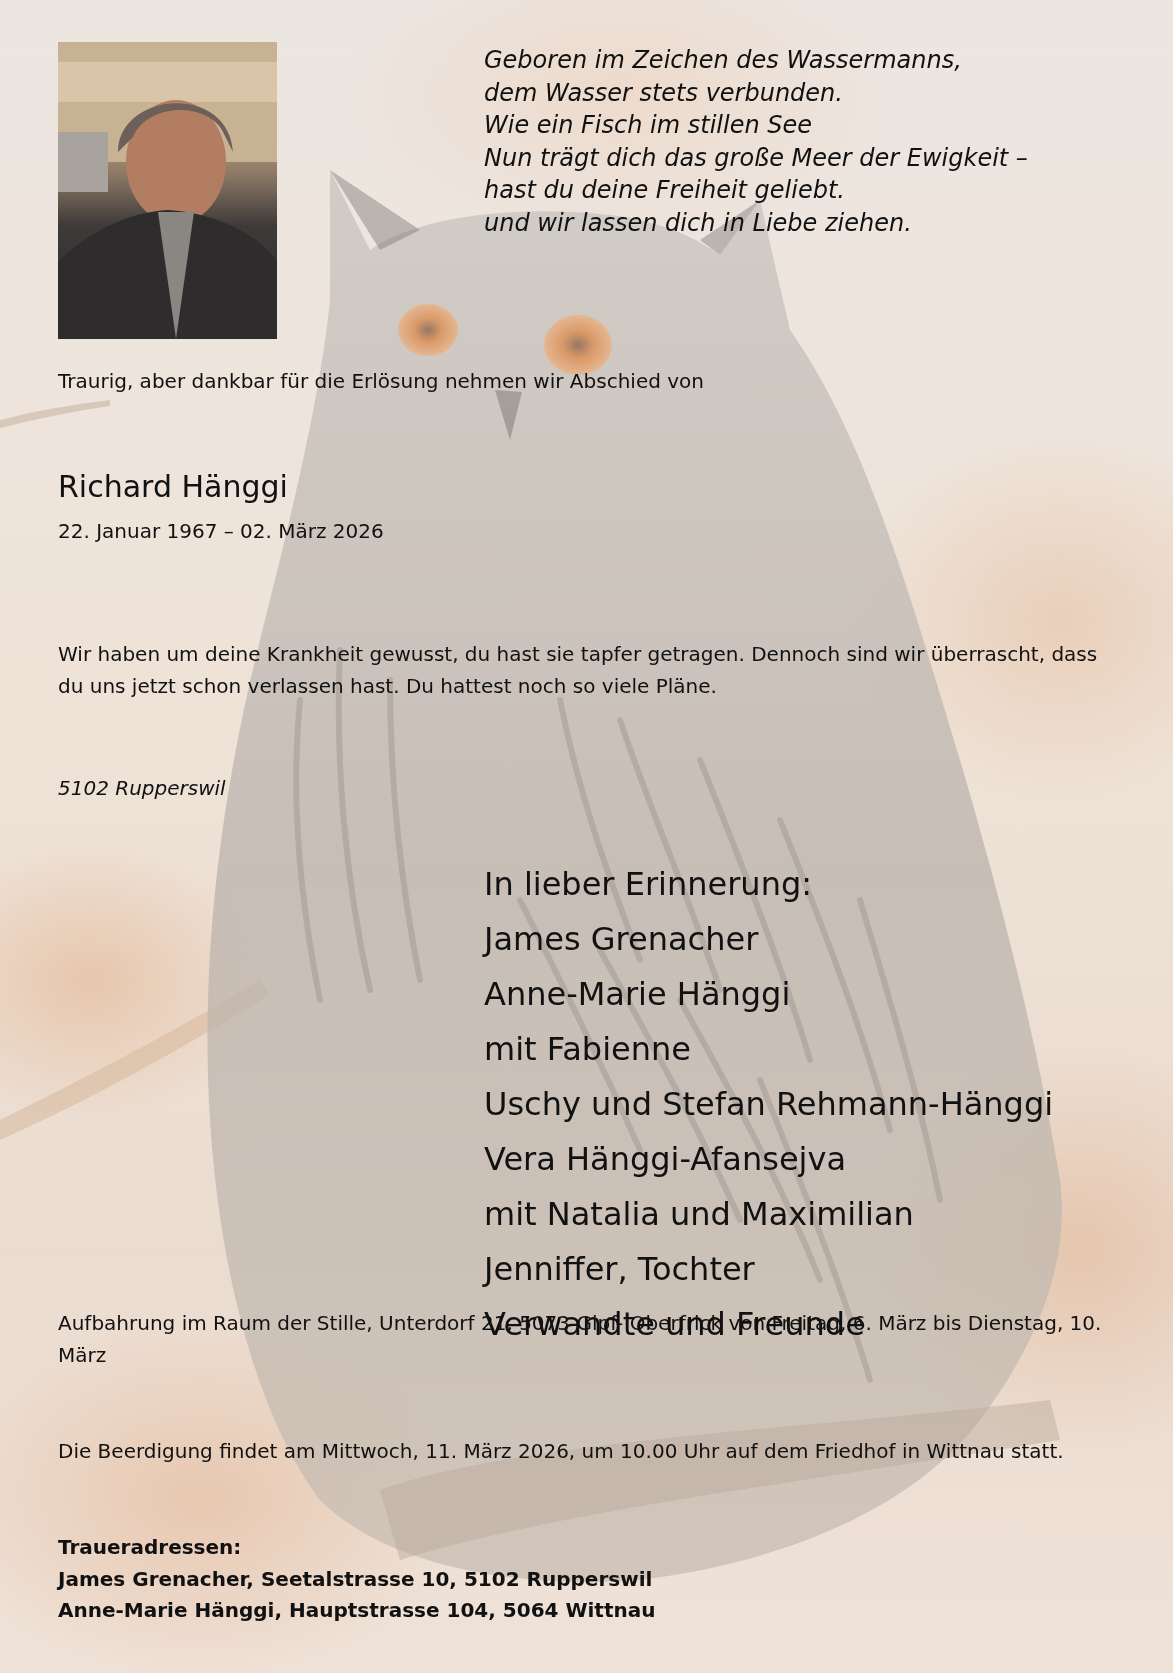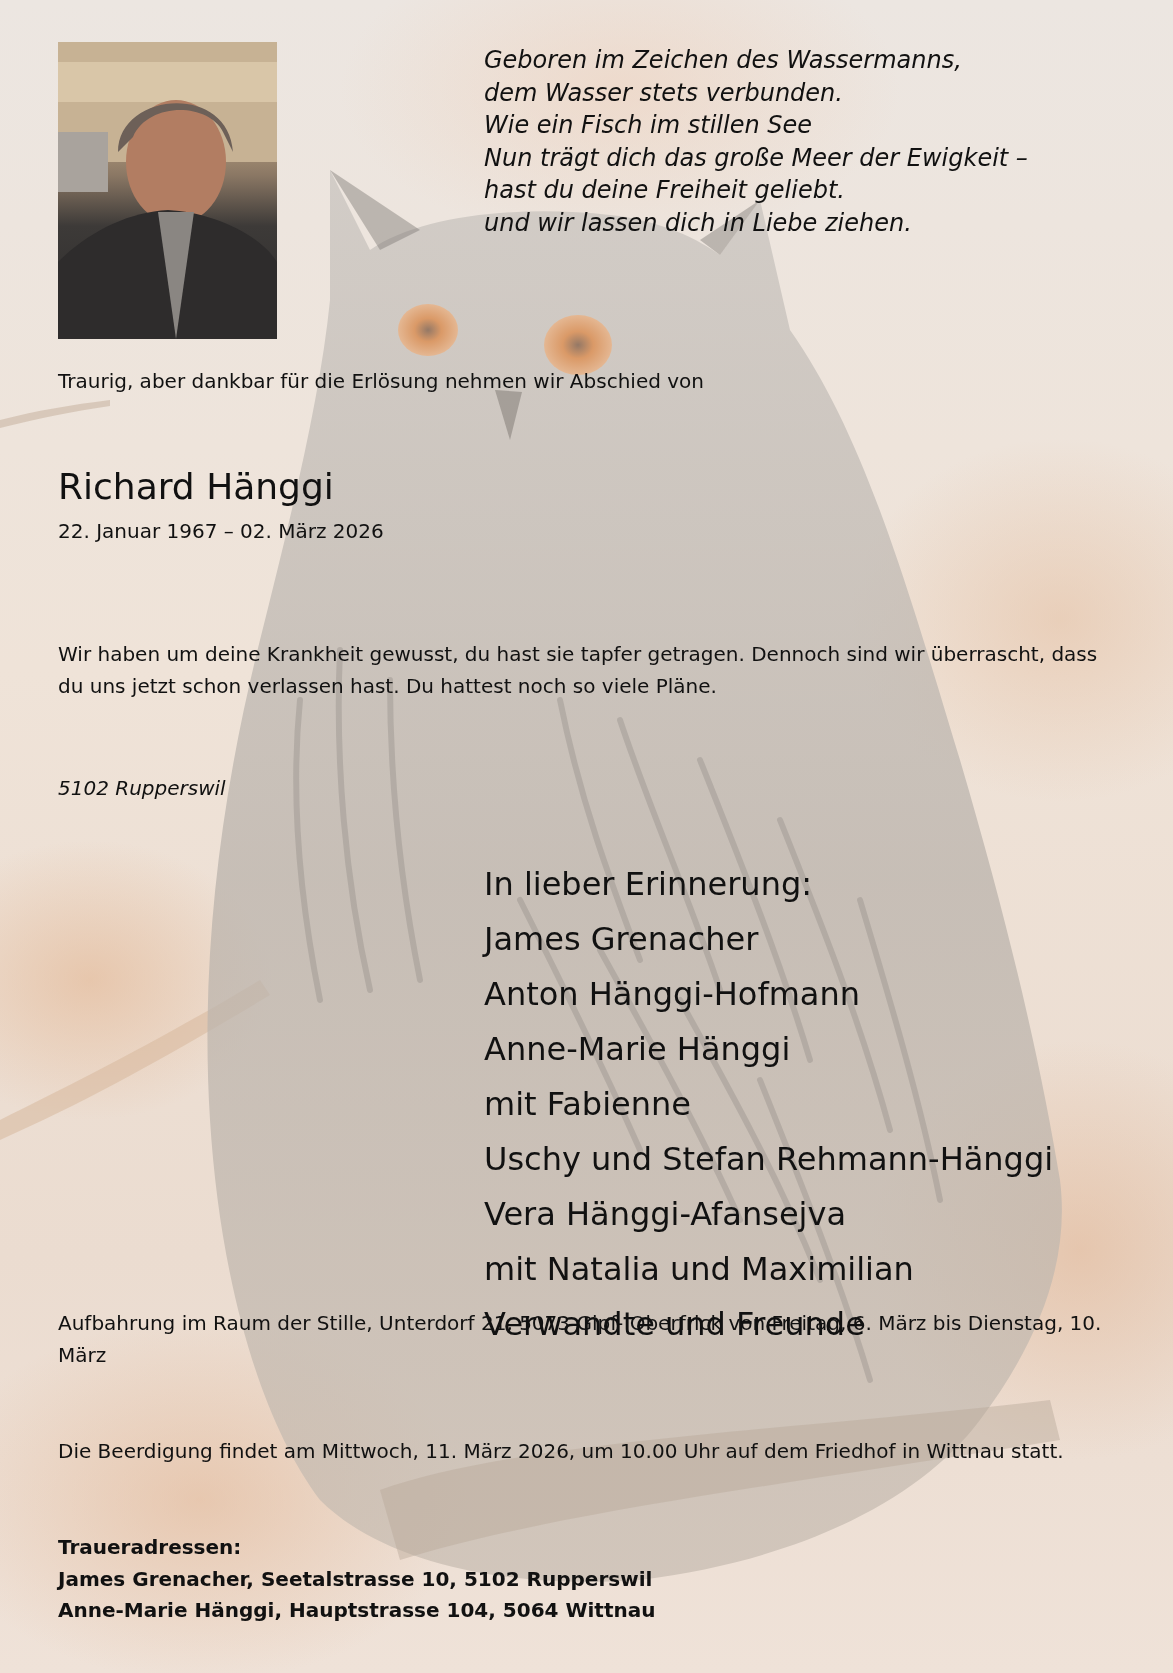--- a/index.html
+++ b/index.html
@@ -26,21 +26,21 @@
       overflow: hidden;
       background: linear-gradient(180deg, #cdb89c 0%, #b9a080 30%, #8a7764 45%, #3d3a38 62%, #2c2b2b 100%);
     }
     .poem {
       position: absolute; left: 484px; top: 44px; width: 620px;
       font-style: italic; font-size: 24px; line-height: 32.5px;
     }
     .poem div { white-space: nowrap; }
     .txt { position: absolute; left: 58px; font-size: 20px; line-height: 31.5px; white-space: nowrap; }
     .intro { top: 366px; }
-    .name { top: 462px; font-size: 36px; line-height: 50px; }
+    .name { top: 462px; font-size: 30px; line-height: 50px; }
     .dates { top: 516px; }
     .para { top: 612px; white-space: normal; width: 1060px; margin-top: 27px; }
     .town { top: 773px; font-style: italic; }
     .memory {
       position: absolute; left: 484px; top: 869px; font-size: 32px;
     }
     .memory .m-head { line-height: 31px; }
     .memory .entry { margin-top: 2px; line-height: 31px; }
     .memory .entry div { white-space: nowrap; margin-top: 24px; }
     .memory .entry + .entry { margin-top: 8px; }
@@ -133,32 +133,32 @@
   <div class="txt para">Wir haben um deine Krankheit gewusst, du hast sie tapfer getragen. Dennoch sind wir überrascht, dass du uns jetzt schon verlassen hast. Du hattest noch so viele Pläne.</div>
 
   <div class="txt town">5102 Rupperswil</div>
 
   <div class="memory">
     <div class="m-head">In lieber Erinnerung:</div>
     <div class="entry">
       <div>James Grenacher</div>
     </div>
     <div class="entry">
-      <div>Anton Hänggi-Hofmann</div>
-    </div>
-    <div class="entry">
       <div>Anne-Marie Hänggi</div>
       <div>mit Fabienne</div>
     </div>
     <div class="entry">
       <div>Uschy und Stefan Rehmann-Hänggi</div>
     </div>
     <div class="entry">
       <div>Vera Hänggi-Afansejva</div>
       <div>mit Natalia und Maximilian</div>
+    </div>
+    <div class="entry">
+      <div>Jenniffer, Tochter</div>
     </div>
     <div class="entry">
       <div>Verwandte und Freunde</div>
     </div>
   </div>
 
   <div class="txt wake">Aufbahrung im Raum der Stille, Unterdorf 21, 5073 Gipf- Oberfrick von Freitag, 6. März bis Dienstag, 10. März</div>
 
   <div class="txt funeral">Die Beerdigung findet am Mittwoch, 11. März 2026, um 10.00 Uhr auf dem Friedhof in Wittnau statt.</div>
 

